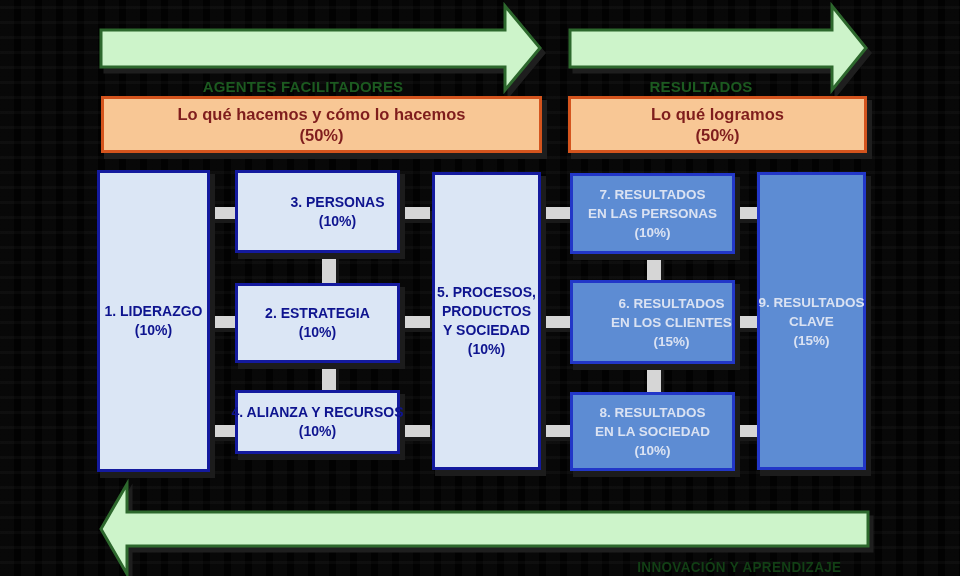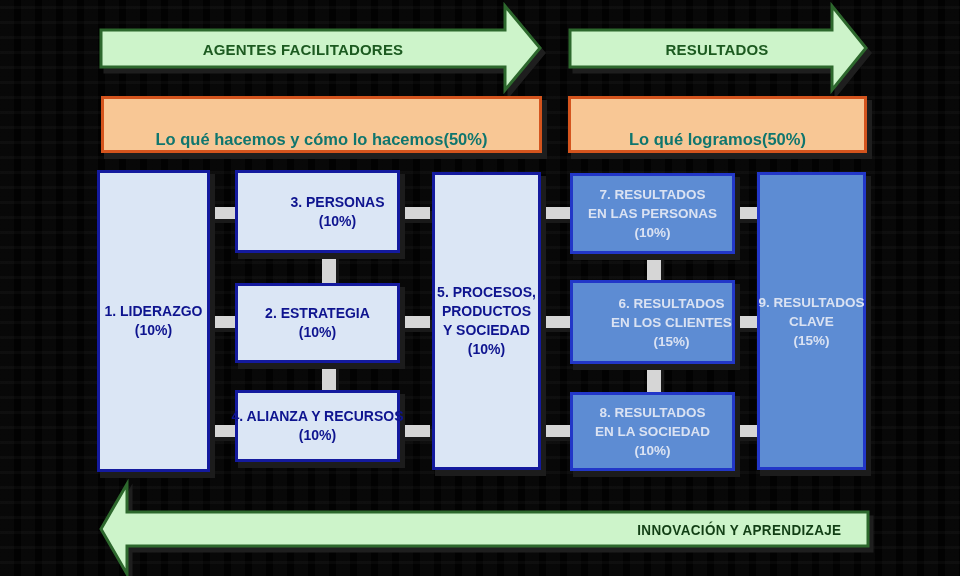--- a/index.html
+++ b/index.html
@@ -9,50 +9,50 @@
     background-image:
       repeating-linear-gradient(90deg, rgba(255,255,255,0.022) 0 14px, transparent 14px 21px),
       repeating-linear-gradient(0deg, transparent 0 12px, rgba(255,255,255,0.028) 12px 15px);
     font-family:"Liberation Sans","DejaVu Sans",sans-serif;
   }
   .arrow-svg{position:absolute;left:0;top:0;width:960px;height:576px;pointer-events:none;}
   .arrow-shape{fill:#cdf4ca;stroke:#2d682d;stroke-width:3;stroke-linejoin:miter;
     filter:drop-shadow(4px 5px 0px #1e1e1e);}
   .arrow-label{
     position:absolute;display:flex;align-items:center;justify-content:center;
-    color:#1c5a20;font-weight:bold;font-size:15px;letter-spacing:.2px;text-align:center;
+    color:#1c5a20;font-weight:bold;font-size:15px;letter-spacing:.2px;text-align:center;margin-top:37px;
   }
   .lbl-enablers{left:101px;top:31px;width:404px;height:36px;}
-  .lbl-results{left:586px;top:31px;width:262px;height:36px;}
+  .lbl-results{left:570px;top:31px;width:262px;height:36px;}
   .lbl-innovation{left:116px;top:513px;width:741px;height:33px;color:#123f15;justify-content:flex-end;}
   .lbl-innovation .squeeze{display:inline-block;transform:scaleX(.87);letter-spacing:.4px;font-size:15.5px;}
 
   .hdr{
     position:absolute;box-sizing:border-box;border:3px solid #d4541d;background:#f8c795;
-    display:flex;align-items:flex-end;justify-content:center;
-    color:#0f766e;font-weight:bold;font-size:16.5px;line-height:21px;text-align:center;
+    display:flex;flex-direction:column;align-items:center;justify-content:center;
+    color:#7f1d1d;font-weight:bold;font-size:16.5px;line-height:21px;text-align:center;
     box-shadow:4px 5px 0 1px #1e1e1e;
   }
   .hdr-left{left:101px;top:96px;width:441px;height:57px;}
   .hdr-right{left:568px;top:96px;width:299px;height:57px;}
 
   .cbox{
     position:absolute;box-sizing:border-box;z-index:2;
     display:flex;flex-direction:column;align-items:center;justify-content:center;
     font-weight:bold;text-align:center;
     box-shadow:4px 5px 0 1px #1c1c1c;
   }
   .enabler{background:#dbe6f5;border:3px solid #141a9e;color:#0e148f;font-size:14px;line-height:19px;}
   .result{background:#5d8cd3;border:3px solid #2237c8;color:#dae2f2;font-size:13.5px;line-height:19px;}
   .cbox .line{white-space:nowrap;}
 
   .b1{left:97px;top:170px;width:113px;height:302px;}
   .b3{left:235px;top:170px;width:165px;height:83px;padding-left:40px;}
   .b2{left:235px;top:283px;width:165px;height:80px;}
-  .b4{left:235px;top:390px;width:165px;height:72px;}
+  .b4{left:235px;top:390px;width:165px;height:64px;}
   .b5{left:432px;top:172px;width:109px;height:298px;}
   .b7{left:570px;top:173px;width:165px;height:81px;}
   .b6{left:570px;top:280px;width:165px;height:84px;padding-left:38px;}
   .b8{left:570px;top:392px;width:165px;height:79px;}
   .b9{left:757px;top:172px;width:109px;height:298px;}
 
   .conn{position:absolute;background:#d6d6d6;z-index:1;box-shadow:3px 4px 0 #191919;}
   .ch{height:12px;}
   .cv{width:14px;}
 </style>

